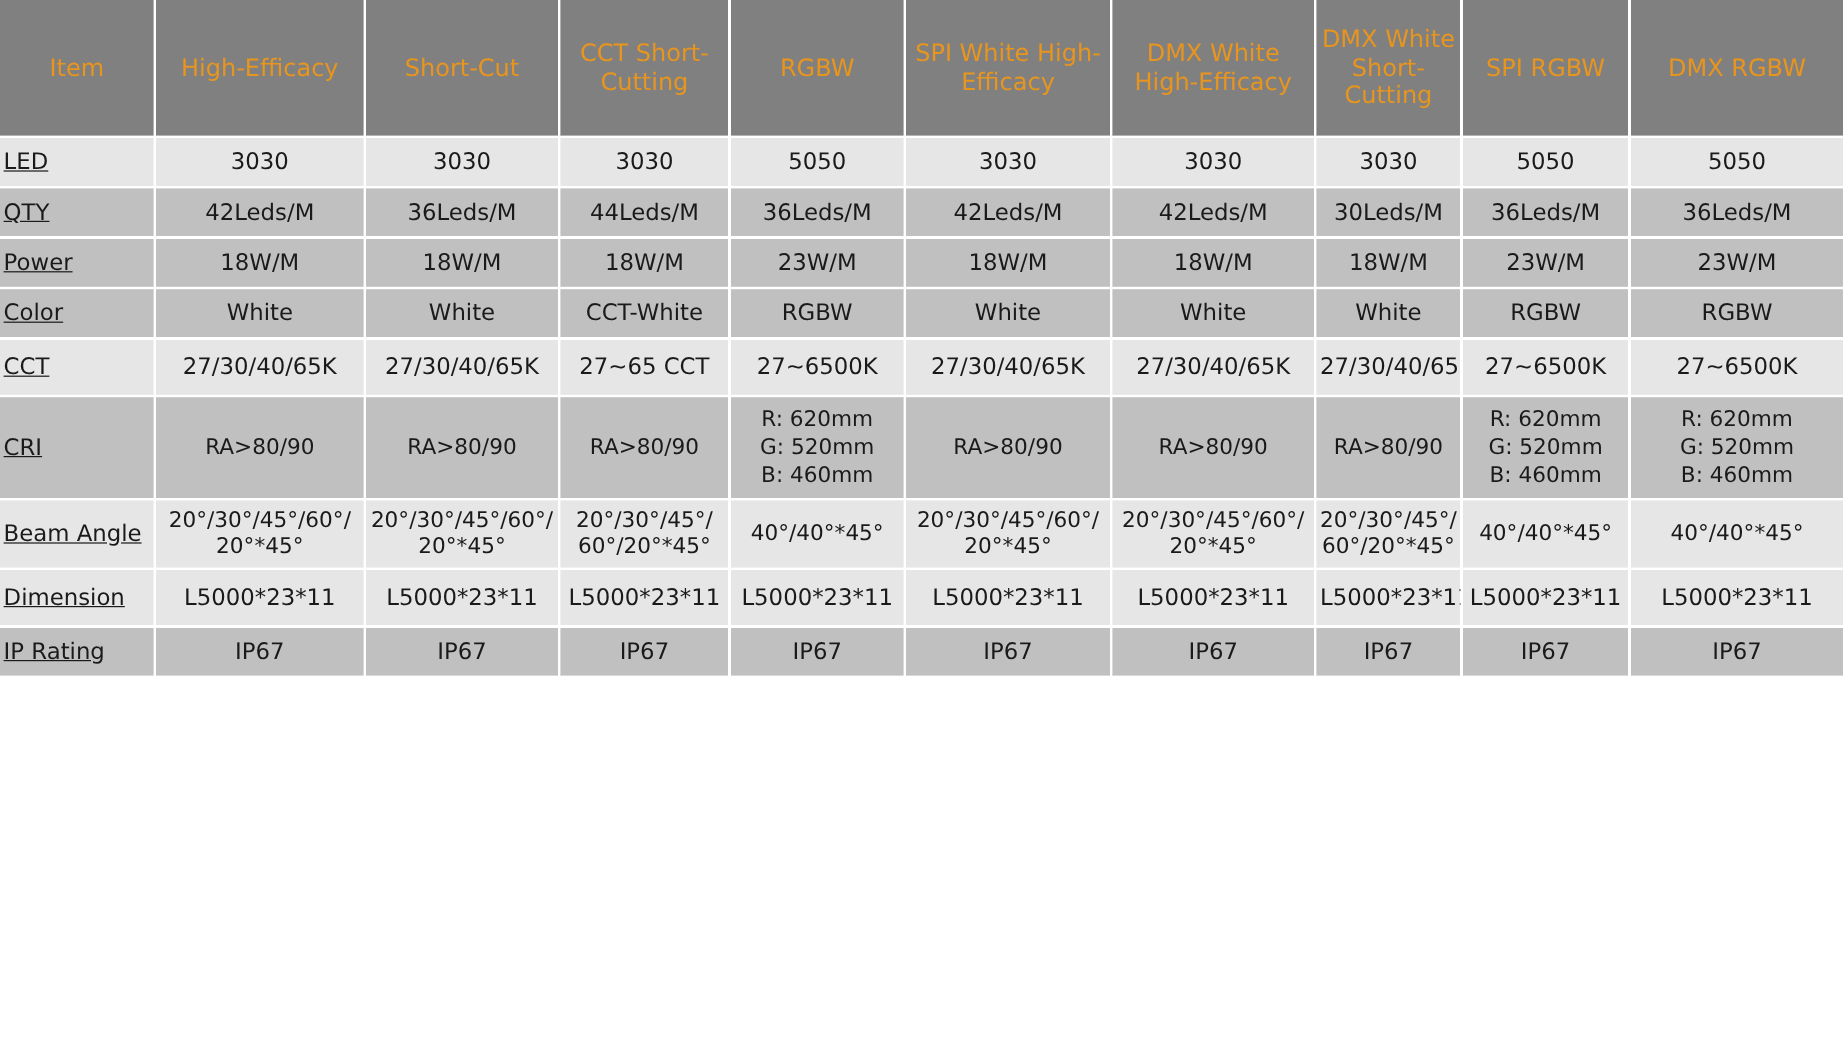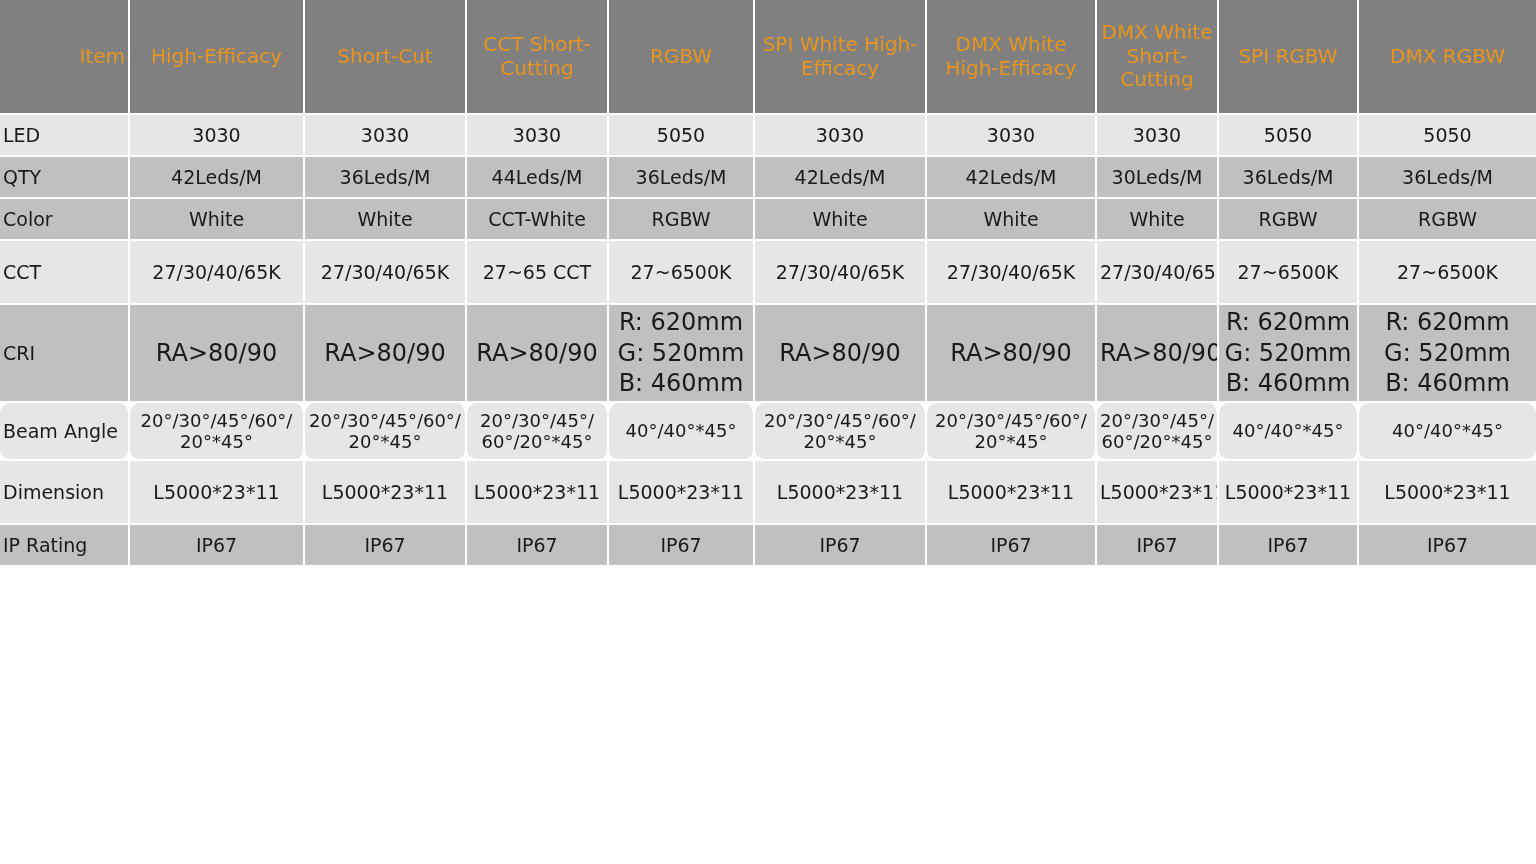--- a/index.html
+++ b/index.html
@@ -40,50 +40,51 @@
   thead th {
     background: #808080;
     color: #e8951e;
     font-size: 20px;
     font-weight: normal;
     text-align: center;
     line-height: 1.18;
     height: 115px;
   }
   thead th.item-head {
-    text-align: right;
+    text-align: center;
     padding-left: 8px;
   }
 
   
   tbody tr.band-light > td { background: #e6e6e6; color: #1a1a1a; }
   tbody tr.band-dark  > td { background: #c0c0c0; color: #1a1a1a; }
 
   tbody td {
     font-size: 19px;
     text-align: center;
     line-height: 1.2;
     white-space: pre-line;
   }
   tbody td.rowlabel {
     text-align: left;
     padding-left: 8px;
     white-space: pre-line;
+    text-decoration: underline;
   }
 
   
   tr.h-std > * { height: 42px; }
-  tr.h-tall > * { height: 64px; }
+  tr.h-tall > * { height: 48px; }
   tr.h-xtall > * { height: 80px; }
   tr.h-cri > * { height: 86px; }
-  tr.h-beam > * { height: 58px; border-radius: 10px; }
+  tr.h-beam > * { height: 58px; }
   tr.h-last > * { height: 42px; border-bottom: none; }
 
   tbody td.beam-cell { font-size: 18px; }
-  tbody td.cri-cell { font-size: 24px; line-height: 1.28; }
+  tbody td.cri-cell { font-size: 18px; line-height: 1.28; }
 </style>
 </head>
 <body>
 
 <table id="spec-table">
   <colgroup>
     <col style="width:130px">
       <col style="width:175px">
       <col style="width:162px">
     <col style="width:142px">
@@ -129,20 +130,32 @@
         <td>36Leds/M</td>
         <td>44Leds/M</td>
         <td>36Leds/M</td>
         <td>42Leds/M</td>
         <td>42Leds/M</td>
         <td>30Leds/M</td>
         <td>36Leds/M</td>
         <td>36Leds/M</td>
       </tr>
       <tr class="band-dark h-std">
+        <td class="rowlabel">Power</td>
+        <td>18W/M</td>
+        <td>18W/M</td>
+        <td>18W/M</td>
+        <td>23W/M</td>
+        <td>18W/M</td>
+        <td>18W/M</td>
+        <td>18W/M</td>
+        <td>23W/M</td>
+        <td>23W/M</td>
+      </tr>
+      <tr class="band-dark h-std">
         <td class="rowlabel">Color</td>
         <td>White</td>
         <td>White</td>
         <td>CCT-White</td>
         <td>RGBW</td>
         <td>White</td>
         <td>White</td>
         <td>White</td>
         <td>RGBW</td>
         <td>RGBW</td>

